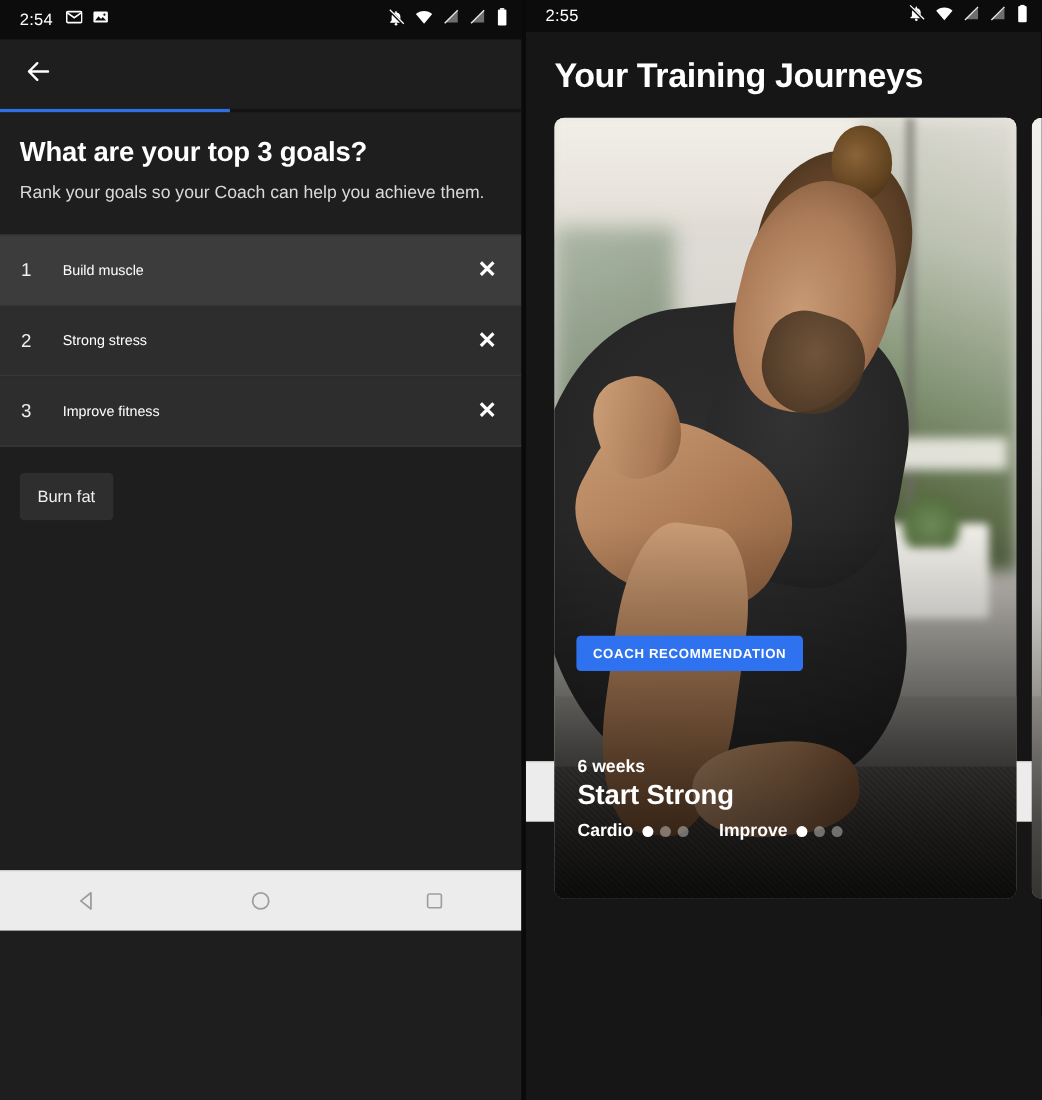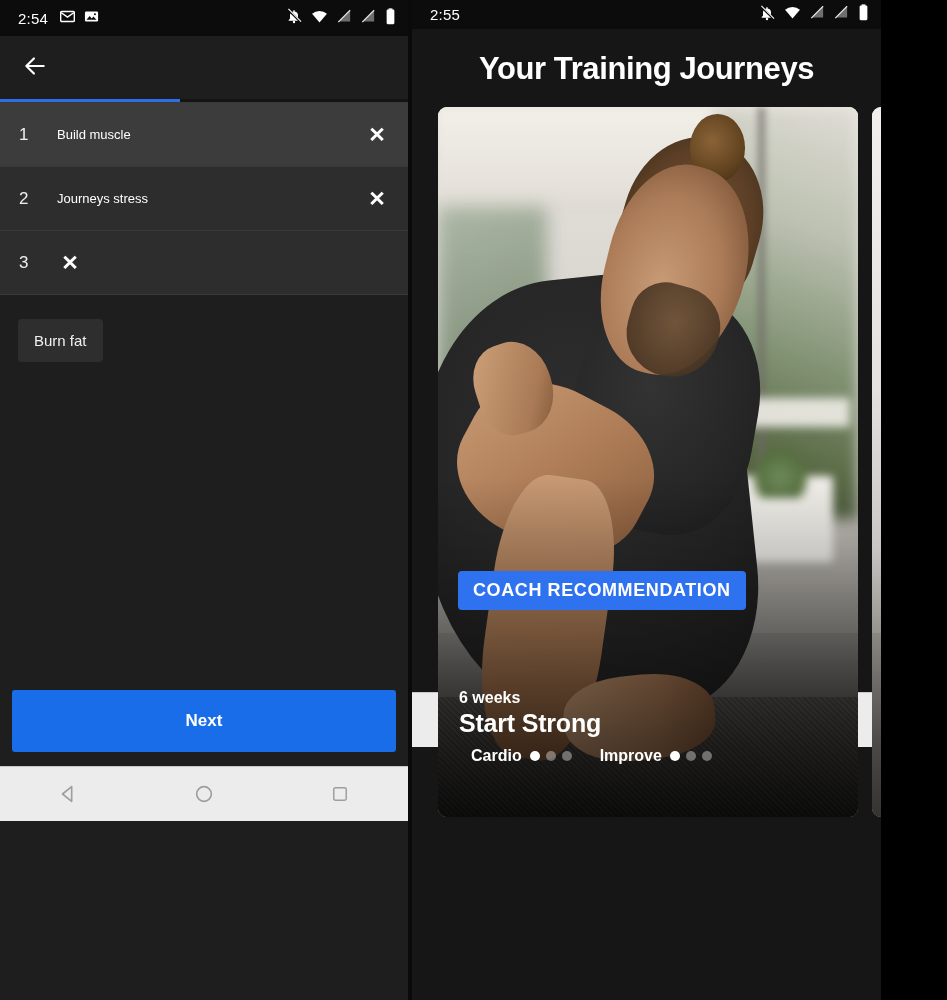--- a/index.html
+++ b/index.html
@@ -6,21 +6,21 @@
   html, body {
     width:947px; height:1000px;
     background:#000;
     font-family:"Liberation Sans", sans-serif;
     overflow:hidden;
   }
   .screens { display:flex; width:947px; height:1000px; }
 
   
   .phone { position:relative; height:1000px; overflow:hidden; background:#1e1e1e; }
-  .phone.left  { width:408px; }
+  .phone.left  { width:474px; }
   .divider { width:4px; height:1000px; background:#0a0a0a; }
   .phone.right { width:469px; background:#161616; }
 
   
   .statusbar {
     height:36px; background:#0c0c0c; display:flex; align-items:center;
     padding:0 12px 0 18px; color:#fff;
   }
   .status-time { font-size:15px; letter-spacing:.2px; }
   .status-left-icons { display:flex; align-items:center; gap:9px; margin-left:12px; }
@@ -72,21 +72,21 @@
 
   
   .navbar {
     height:55px; background:#ececec; display:flex; align-items:center;
     justify-content:space-around; border-top:1px solid #c9c9c9;
   }
   .nav-btn { width:56px; height:40px; display:flex; align-items:center; justify-content:center; }
 
   
   .r-head { padding:22px 26px 0 26px; }
-  .r-head h1 { font-size:31px; font-weight:bold; color:#fff; letter-spacing:-.4px;text-align:center; }
+  .r-head h1 { font-size:31px; font-weight:bold; color:#fff; letter-spacing:-.4px; }
   .r-head p { font-size:15px; font-weight:bold; color:#e2e2e2; margin-top:11px; line-height:1.35; }
 
   .carousel { position:relative; margin-top:20px; padding-left:26px; height:720px; }
 
   .jcard {
     position:absolute; left:26px; top:0; width:420px; height:710px;
     border-radius:9px; overflow:hidden; background:#2a2a2a;
   }
   .jcard.peek { left:460px; width:90px; }
 
@@ -205,30 +205,30 @@
     background:linear-gradient(180deg,rgba(0,0,0,0) 52%,rgba(0,0,0,.35) 76%,rgba(0,0,0,.74) 100%);
   }
 
   .peek .photo .bg-room {
     background:linear-gradient(180deg,#f1f0ec 0%,#e2e1dd 40%,#c8c7c3 62%,#7d7a74 80%,#46443f 100%);
   }
 
   .jcard-text { position:absolute; left:21px; bottom:52px; }
   .jc-dur { font-size:16px; font-weight:bold; color:#fff;margin-top:47px; }
   .jc-title { font-size:25px; font-weight:bold; color:#fff; margin-top:2px; letter-spacing:-.2px; }
-  .jc-metrics { display:flex; gap:28px; margin-top:9px; align-items:center;margin-left:12px; }
+  .jc-metrics { display:flex; gap:28px; margin-top:9px; align-items:center; }
   .metric { display:flex; align-items:center; gap:8px; }
   .metric-label { font-size:16px; font-weight:bold; color:#fff; }
   .dots { display:flex; gap:6px; align-items:center; }
   .dot { width:10px; height:10px; border-radius:50%; background:rgba(255,255,255,.38); }
   .dot.on { background:#ffffff; }
 
   .coach-badge {
     position:absolute; left:46px; bottom:82px;
-    background:#2f72ef; color:#fff; font-size:18px; font-weight:bold;
+    background:#2f72ef; color:#fff; font-size:12px; font-weight:bold;
     letter-spacing:.6px; padding:9px 15px; border-radius:4px; z-index:5;
   }
 
   .r-spacer { flex:1; }
   .right-inner { display:flex; flex-direction:column; height:692px; }
 </style>
 </head>
 <body>
 
 <div class="screens">
@@ -295,47 +295,49 @@
               <path d="M20 12H4m0 0l7-7m-7 7l7 7" fill="none" stroke="#fff" stroke-width="2" stroke-linecap="round" stroke-linejoin="round"></path>
             </svg>
         </span>
       </div>
     </div>
 
     <div class="progress-track">
       <div class="progress-fill" style="width: 44%;"></div>
     </div>
 
+    <div class="lead">
+      <h1>What are your top 3 goals?</h1>
+      <p>Rank your goals so your Coach can help you achieve them.</p>
+    </div>
 
     <div class="goal-list">
       <div class="goal-row active">
         <span class="goal-rank">1</span>
         <span class="goal-label">Build muscle</span>
         <span class="goal-remove">✕</span>
       </div>
       <div class="goal-row">
         <span class="goal-rank">2</span>
-        <span class="goal-label">Journeys stress</span>
+        <span class="goal-label">Strong stress</span>
         <span class="goal-remove">✕</span>
       </div>
       <div class="goal-row">
         <span class="goal-rank">3</span>
+        <span class="goal-label">Improve fitness</span>
         <span class="goal-remove">✕</span>
       </div>
     </div>
 
     <div class="chips">
       <div class="chip">Burn fat</div>
     </div>
 
     <div class="left-spacer" style="height:318px;"></div>
 
-    <div class="cta-wrap">
-      <div class="cta" style="background: rgb(26, 109, 232);">Next</div>
-    </div>
 
     <div class="navbar">
       <div class="nav-btn">
         <svg width="22" height="22" viewBox="0 0 24 24">
             <path d="M16 4L6 12l10 8z" fill="none" stroke="#9e9e9e" stroke-width="1.8" stroke-linejoin="round"></path>
           </svg>
       </div>
       <div class="nav-btn">
         <svg width="22" height="22" viewBox="0 0 24 24">
             <circle cx="12" cy="12" r="8" fill="none" stroke="#9e9e9e" stroke-width="1.8"></circle>

